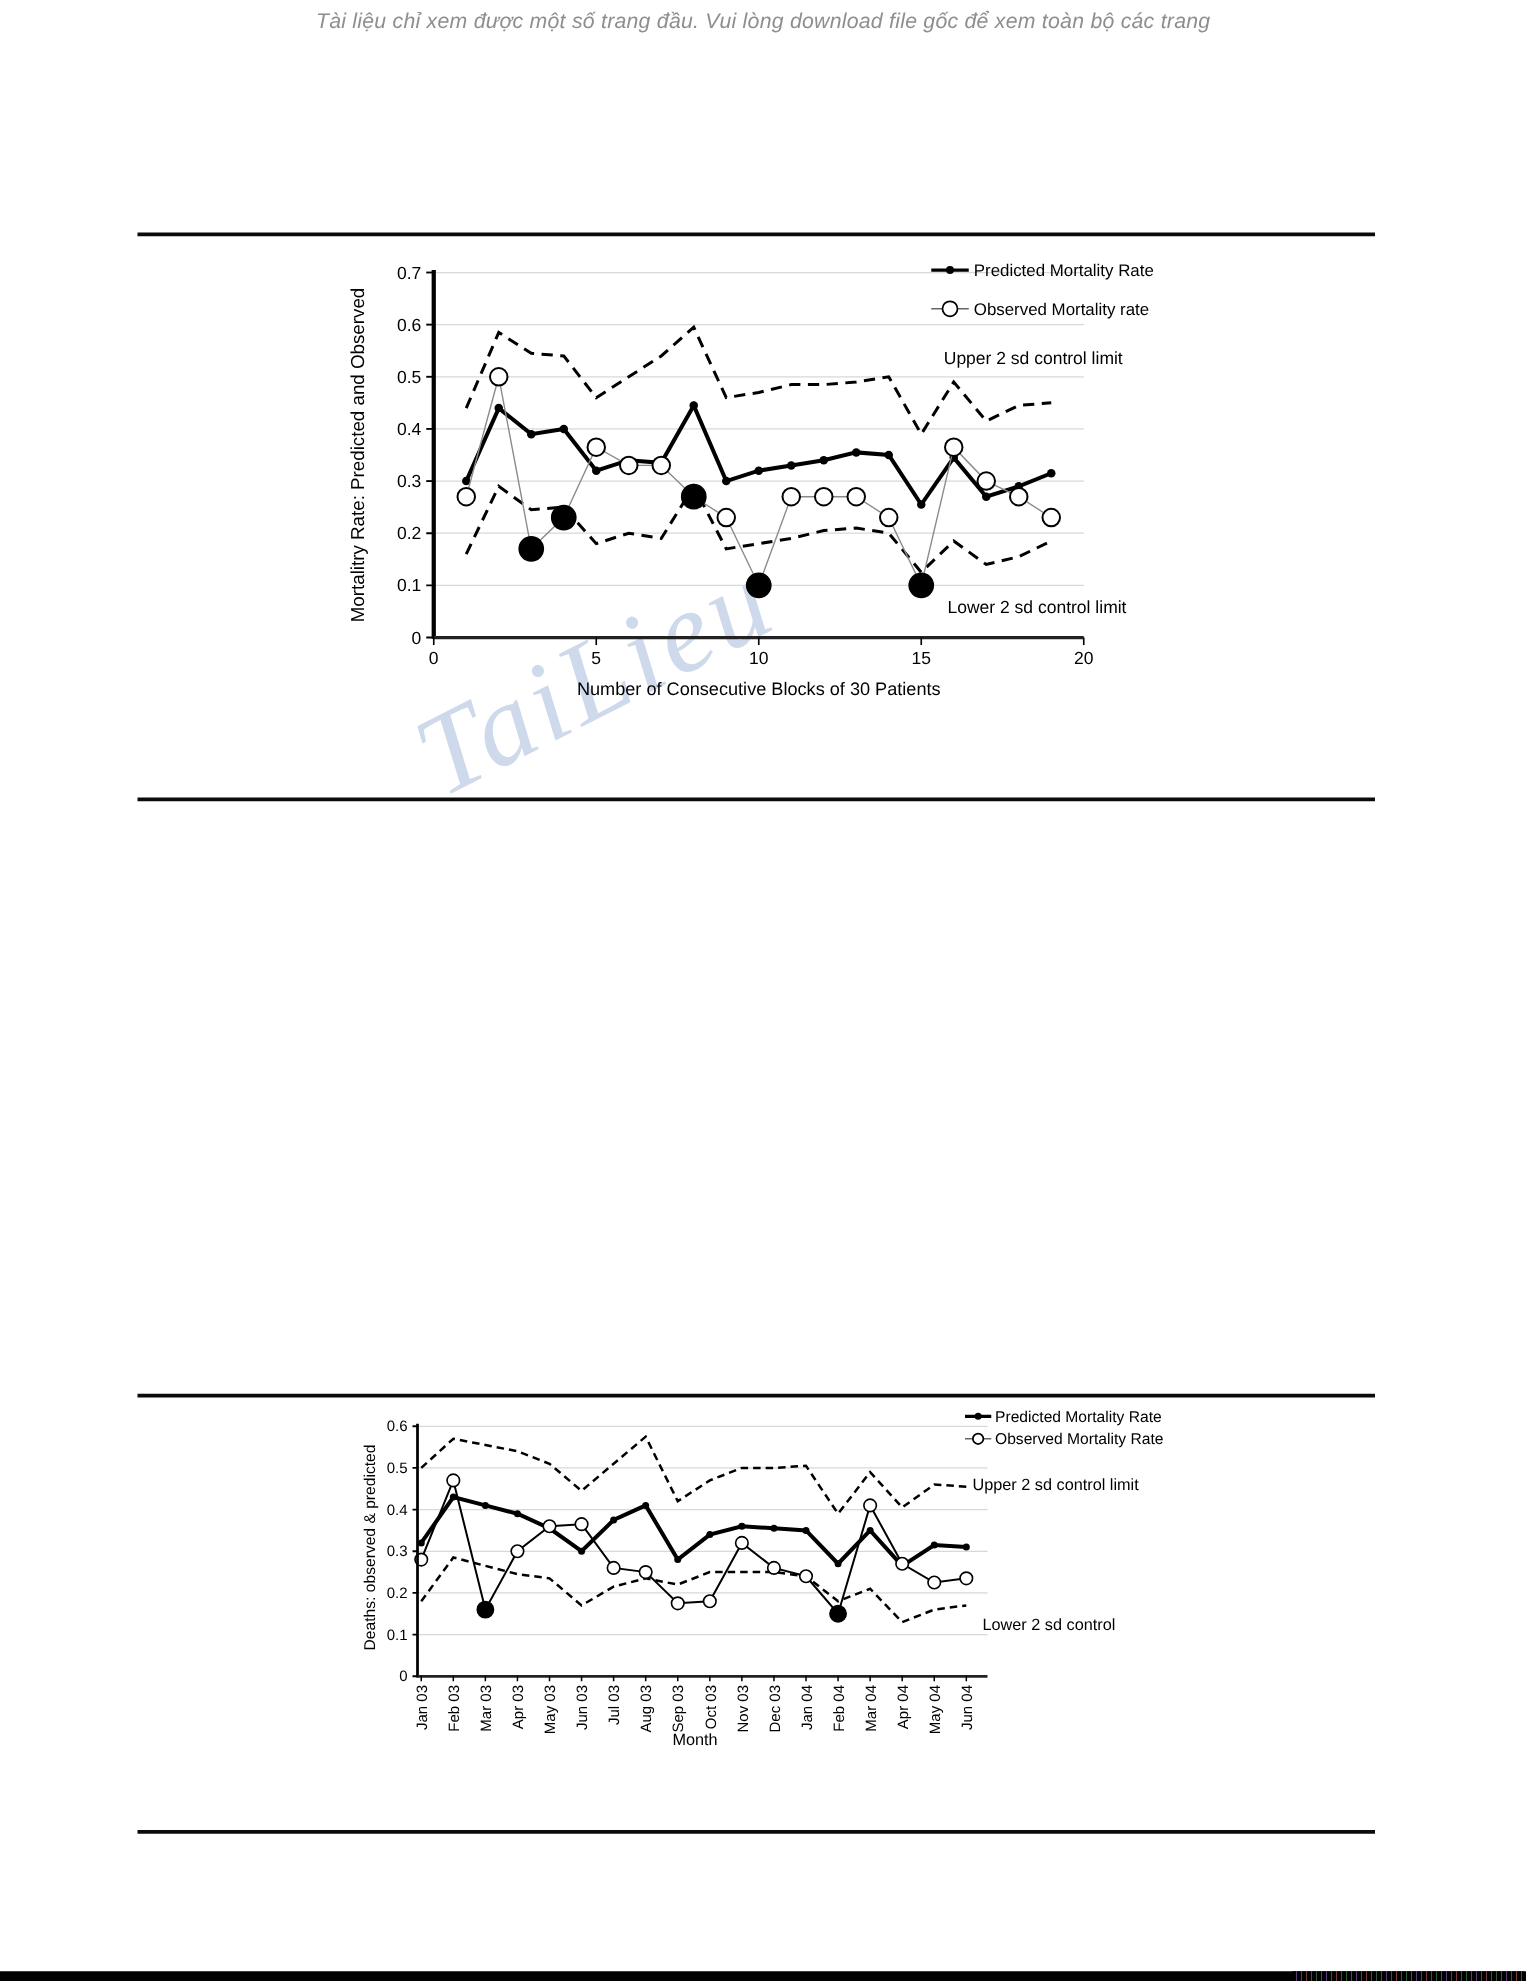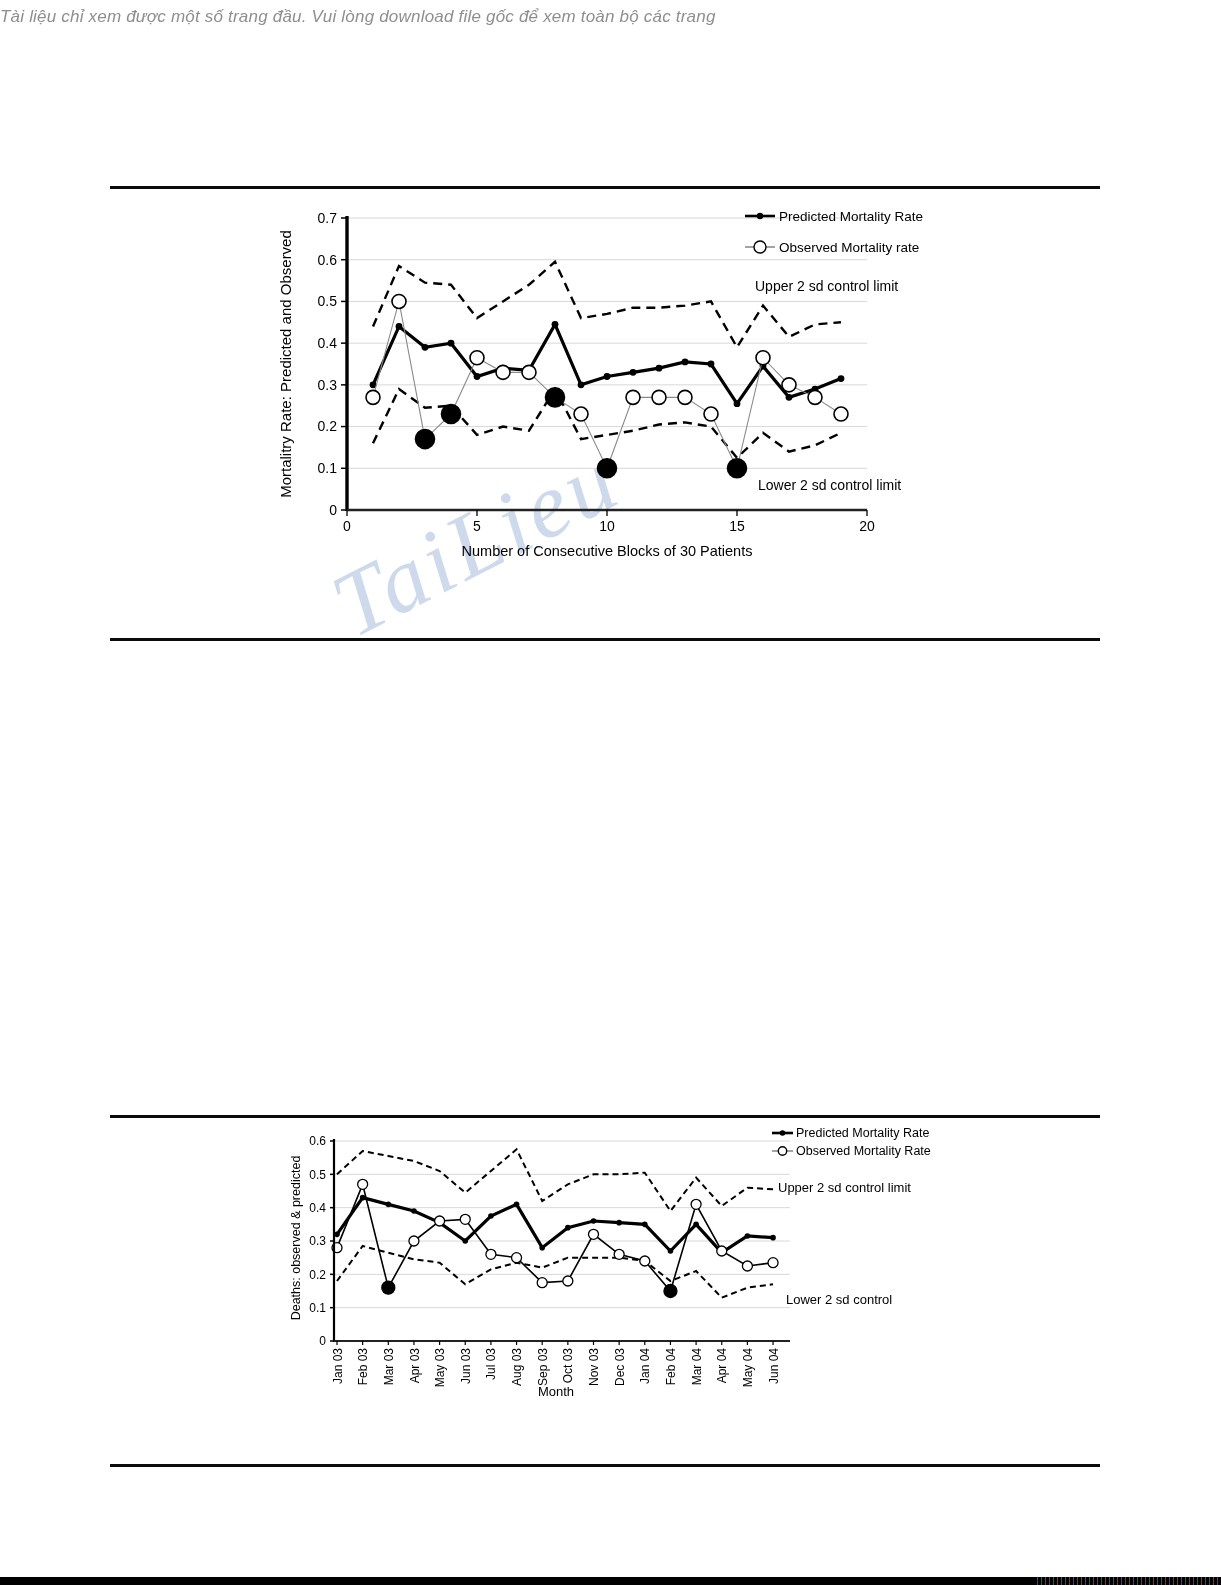--- a/index.html
+++ b/index.html
@@ -1,21 +1,21 @@
 <!DOCTYPE html>
 <html><head>
 <meta charset="utf-8">
 <style>
   html,body{margin:0;padding:0}
   body{
     width:1221px;height:1585px;background:#ffffff;position:relative;overflow:hidden;
     font-family:"Liberation Sans","DejaVu Sans",sans-serif;
   }
   .notice{
-    position:absolute;top:7px;left:0;width:1221px;
+    position:absolute;top:7px;left:0;width:1221px;text-align:center;
     font-style:italic;font-size:17px;color:#8e8e8e;letter-spacing:.2px;z-index:2;
   }
   .rule{position:absolute;left:110px;width:990px;height:3px;background:#0b0b0b;z-index:2}
   .r1{top:186px}.r2{top:638px}.r3{top:1115px}.r4{top:1464px}
   .wm{
     position:absolute;left:352px;top:562px;z-index:0;
     font-family:"Liberation Serif","DejaVu Serif",serif;font-style:italic;
     font-size:92px;line-height:1;color:#b7c9e2;opacity:.68;letter-spacing:4px;
     transform:rotate(-27deg);transform-origin:0 80%;
   }

